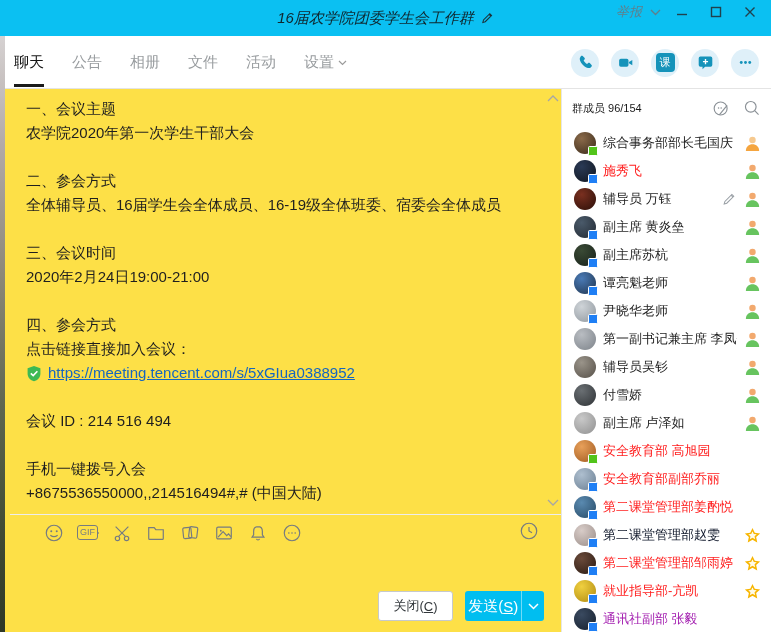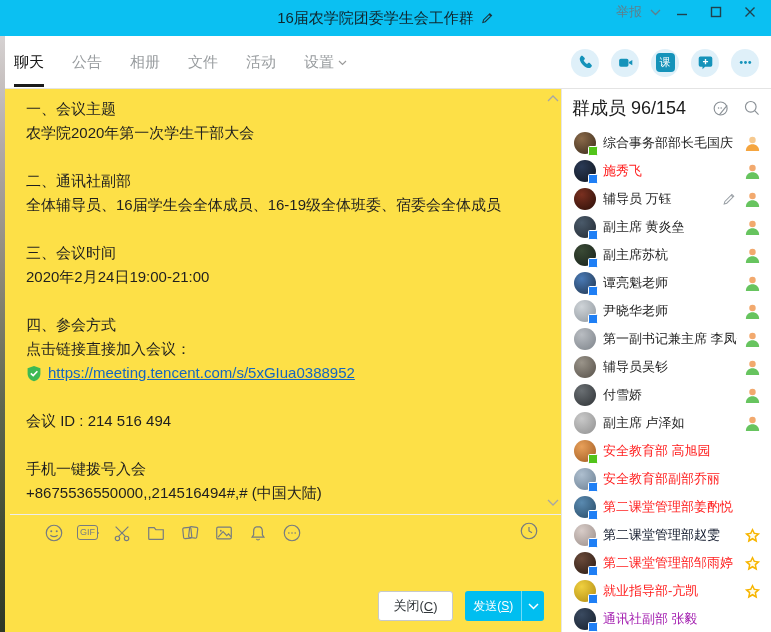--- a/index.html
+++ b/index.html
@@ -36,47 +36,47 @@
   
   .chat-toolbar{position:absolute;left:5px;top:425px;width:556px;height:36px;border-top:1px solid #ededed;display:flex;align-items:center;padding-left:33px;gap:12px;box-sizing:border-box;}
   .tool-ic{width:22px;height:22px;display:flex;align-items:center;justify-content:center;}
   .gif-box{display:flex;align-items:center;}
   .gif-rect{border:1.4px solid #767b80;border-radius:3px;color:#767b80;font-size:9px;font-weight:normal;line-height:12px;padding:0 2px;height:13px;}
   .history-ic{position:absolute;right:20px;top:432px;width:22px;height:22px;}
   .input-area{position:absolute;left:5px;top:461px;width:556px;height:38px;}
   
   .btn-close{position:absolute;left:373px;top:502px;width:75px;height:30px;background:#fff;border:1px solid #c6c9cc;border-radius:3px;
     font-size:13px;color:#32373b;display:flex;align-items:center;justify-content:center;box-sizing:border-box;cursor:default;}
-  .btn-send{position:absolute;left:460px;top:502px;width:79px;height:30px;border-radius:3px;display:flex;color:#fff;font-size:12px;overflow:hidden;cursor:default;text-align:right;}
+  .btn-send{position:absolute;left:460px;top:502px;width:79px;height:30px;border-radius:3px;display:flex;color:#fff;font-size:15px;overflow:hidden;cursor:default;text-align:right;}
   .send-main{width:57px;display:flex;align-items:center;justify-content:center;}
   .send-chev{width:22px;display:flex;align-items:center;justify-content:center;border-left:1px solid rgba(255,255,255,0.45);}
   .ukey{text-decoration:underline;}
   
   .members{position:absolute;left:562px;top:0;width:209px;height:543px;background:#fff;overflow:hidden;}
   .members-header{position:absolute;left:0;top:0;width:209px;height:38px;display:flex;align-items:center;}
-  .members-title{margin-left:10px;font-size:18px;color:#1a1a1a;}
+  .members-title{margin-left:10px;font-size:11px;color:#1a1a1a;}
   .mh-icons{position:absolute;right:10px;top:0;height:38px;display:flex;align-items:center;gap:12px;}
   .member-list{position:absolute;left:0;top:40px;width:209px;}
   .member-row{height:28px;display:flex;align-items:center;padding:0 10px 0 12px;gap:7px;box-sizing:border-box;}
   .avatar{position:relative;width:22px;height:22px;border-radius:50%;flex:none;}
   .av-badge{position:absolute;right:-2px;bottom:-2px;width:8px;height:8px;border:1.5px solid #fff;border-radius:1.5px;display:none;}
   .av-badge.blue{display:block;background:#1f7ff5;}
   .av-badge.green{display:block;background:#52c41a;}
   .m-name{flex:1;font-size:13px;color:#1f1f1f;white-space:nowrap;overflow:hidden;}
   .pencil,.person,.star{display:none;flex:none;}
   .show{display:block;}
   .person.orange .p-head{fill:#f6c98f;} .person.orange .p-body{fill:#f5a53f;}
   .person.green .p-head{fill:#f2a96e;} .person.green .p-body{fill:#67c45f;}
 </style>
 </head>
 <body>
 
 <div class="window">
 
-  <div class="titlebar" id="titlebar" style="background: rgb(11, 192, 242);">
+  <div class="titlebar" id="titlebar" style="background: rgb(11, 192, 242); font-style: italic;">
     <div class="title-wrap">
       <span class="title-text">16届农学院团委学生会工作群</span>
       <svg width="14" height="14" viewBox="0 0 20 20">
         <path d="M4 16.5 L5 12.8 L14 3.8 L16.5 6.3 L7.5 15.3 Z M13 4.8 L15.5 7.3" fill="none" stroke="#1c3038" stroke-width="1.5"></path>
       </svg>
     </div>
     <div class="tb-right">
       <span class="report">举报</span>
       <svg width="11" height="7" viewBox="0 0 11 7">
         <path d="M1 1 L5.5 5.5 L10 1" fill="none" stroke="#5f7f8c" stroke-width="1.4"></path>
@@ -155,21 +155,21 @@
   </div>
 
   <div class="main">
     <div class="left-strip"></div>
 
     <div class="chat-panel">
       <div class="chat-lines" id="chat-lines">
           <div class="chat-line">一、会议主题</div>
           <div class="chat-line">农学院2020年第一次学生干部大会</div>
           <div class="chat-blank"></div>
-          <div class="chat-line">二、通讯社副部</div>
+          <div class="chat-line">二、参会方式</div>
           <div class="chat-line">全体辅导员、16届学生会全体成员、16-19级全体班委、宿委会全体成员</div>
           <div class="chat-blank"></div>
           <div class="chat-line">三、会议时间</div>
           <div class="chat-line">2020年2月24日19:00-21:00</div>
           <div class="chat-blank"></div>
           <div class="chat-line">四、参会方式</div>
           <div class="chat-line">点击链接直接加入会议：</div>
           <div class="chat-line">
   <svg width="16" height="17" viewBox="0 0 20 21">
     <path d="M10 1 L18 4 V10.5 C18 15.5 14.6 18.9 10 20.2 C5.4 18.9 2 15.5 2 10.5 V4 Z" fill="#3db954"></path>

